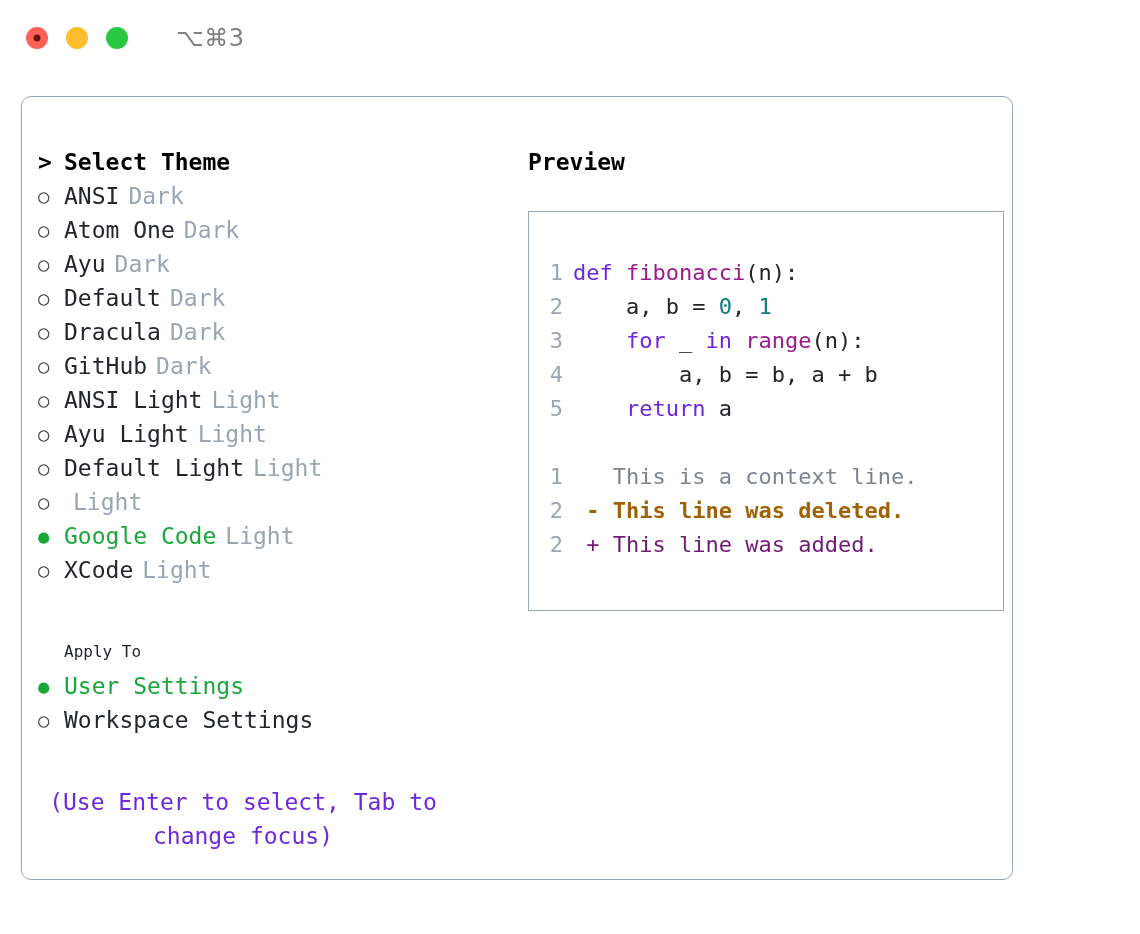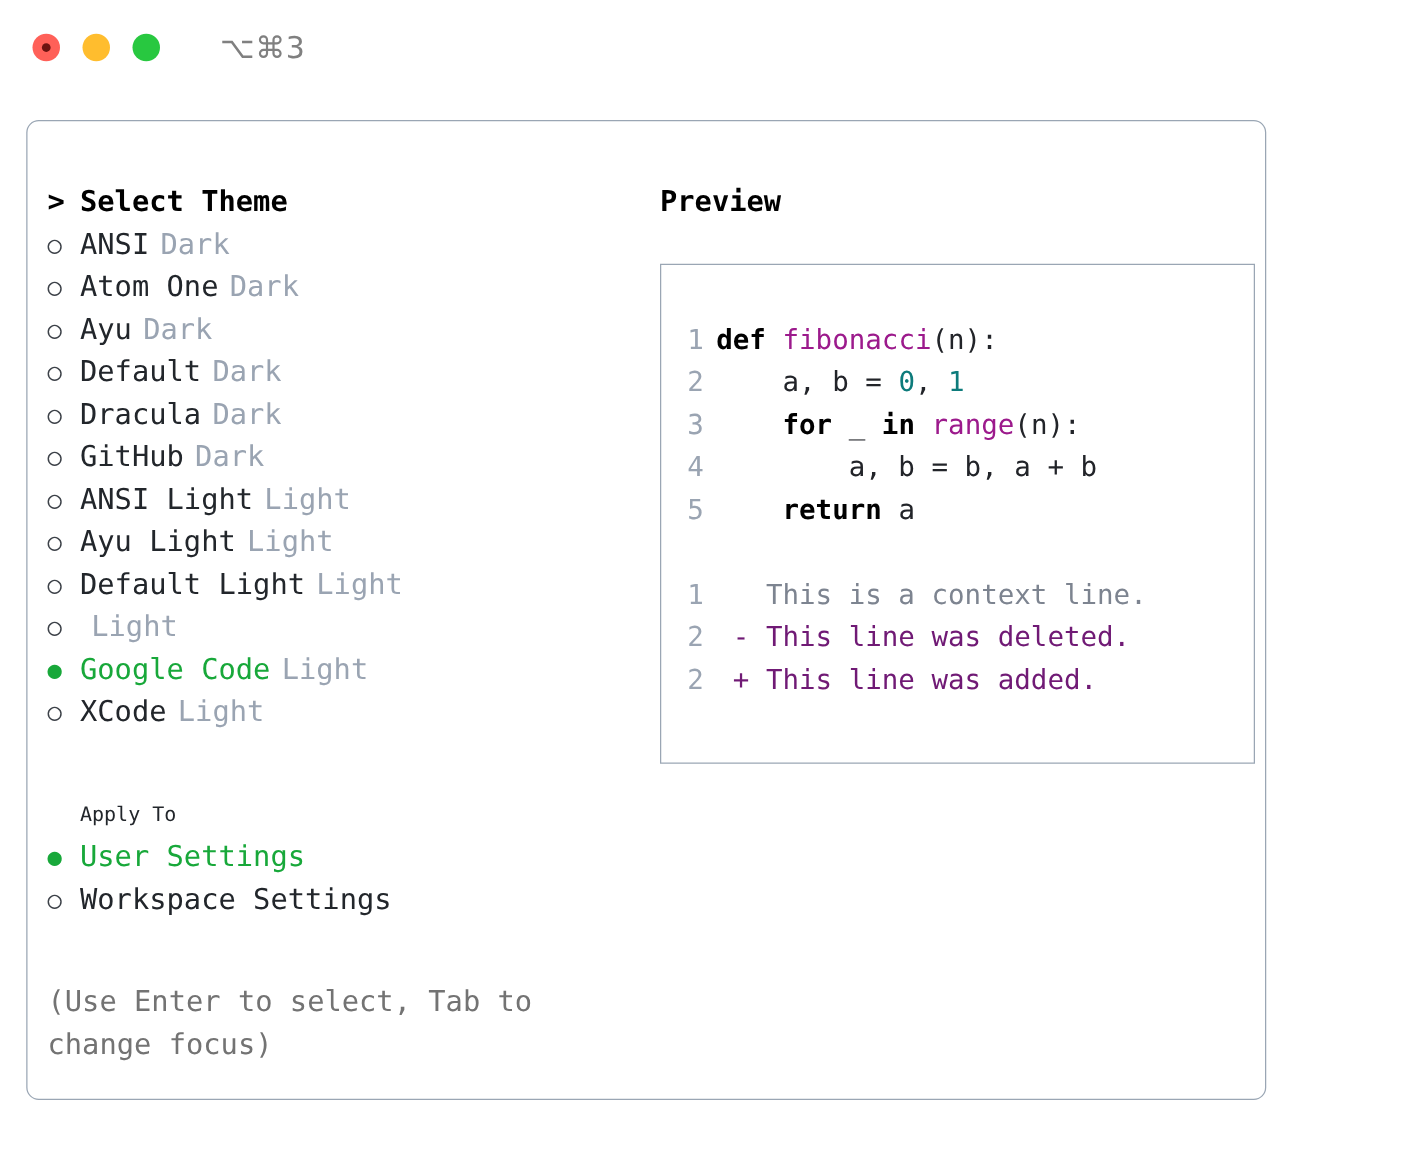--- a/index.html
+++ b/index.html
@@ -134,22 +134,23 @@
     font-size: 16px;
     color: #22262b;
     padding-left: 26px;
   }
 
   .spacer-lg { height: 48px; }
 
   .hint {
     font-size: 23px;
     line-height: 34px;
-    color: #737373;
+    color: #6d28d9;
     width: 410px;
+    text-align: center;
   }
 
   
   .right-col {
     position: absolute;
     left: 479px;
     top: 48px;
     width: 480px;
     padding-left: 27px;
   }
@@ -180,29 +181,29 @@
     display: inline-block;
     width: 44px;
     flex: 0 0 44px;
     text-align: right;
     color: #9aa4b2;
     padding-right: 10px;
     box-sizing: border-box;
   }
   .code-text { white-space: pre; }
 
-  .tok-kw    { color: #000000; font-weight: bold; }
+  .tok-kw    { color: #6d28d9; }
   .tok-fn    { color: #9c1a8c; }
   .tok-num   { color: #0d7b7b; }
   .tok-plain { color: #222429; }
   .tok-punct { color: #222429; }
 
   .diff-gap { height: 34px; }
   .diff-ctx { color: #7d8490; }
-  .diff-del { color: #701a75; }
+  .diff-del { color: #a16207; font-weight: bold; }
   .diff-add { color: #701a75; }
 </style>
 </head>
 <body>
 
 <div class="window">
 
   <div class="titlebar">
     <div class="lights">
       <div class="light red"></div>

